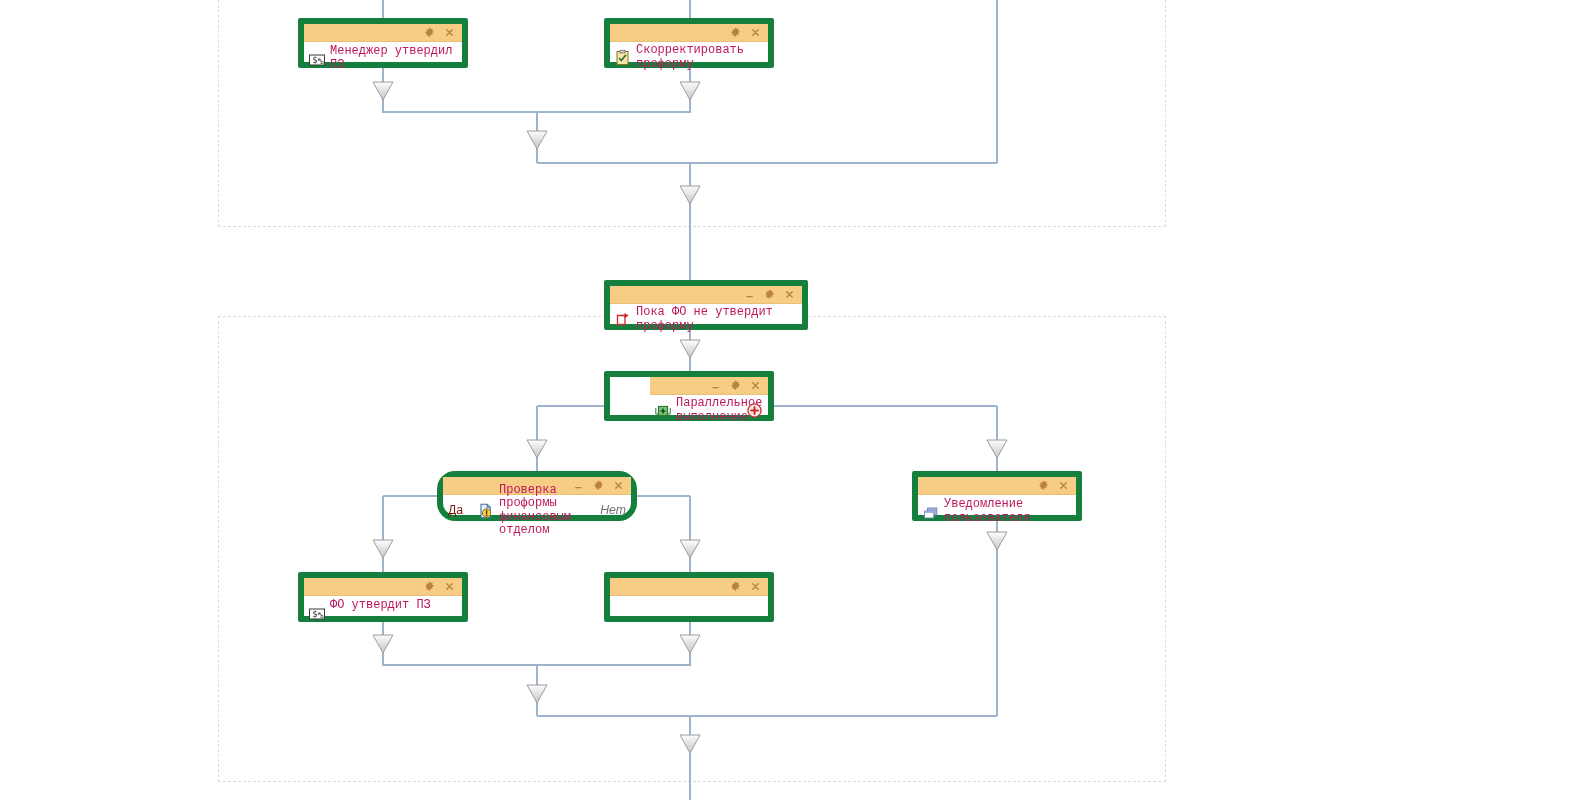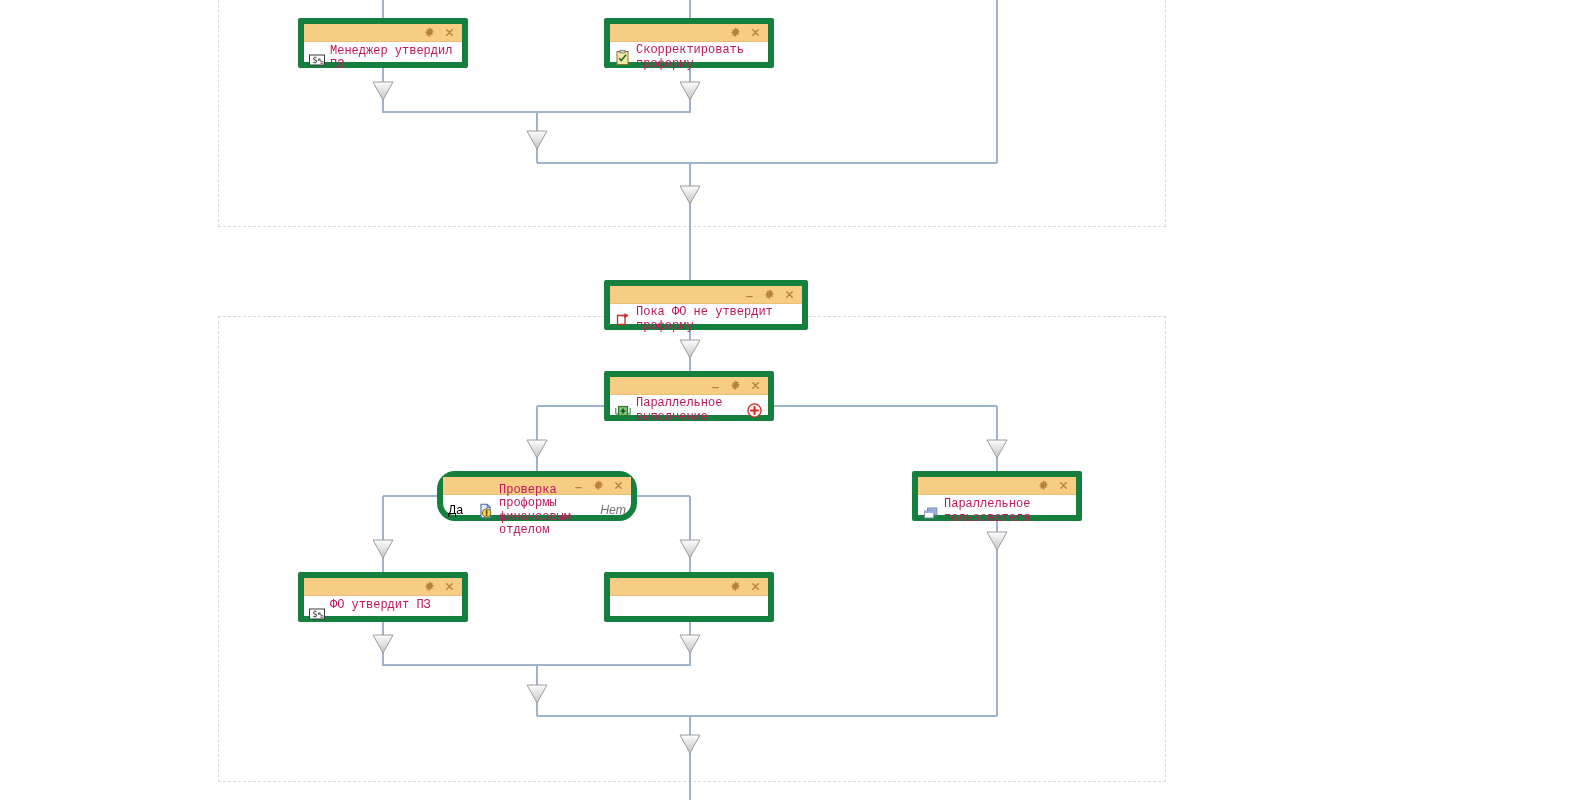--- a/index.html
+++ b/index.html
@@ -54,21 +54,21 @@
   }
 
   
   .wc{width:11px;height:11px;display:block;cursor:pointer;}
   .wc svg{display:block;}
 
   
   .sidelab{
     position:absolute;font-size:12.3px;line-height:13px;
   }
-  .lab-yes{color:#000000;}
+  .lab-yes{color:#7f1d1d;}
   .lab-no{color:#737373;font-style:italic;}
 
   
   .plusbadge{position:absolute;width:15px;height:15px;cursor:pointer;}
 
   
   .ico svg{display:block;}
 </style>
 </head>
 <body>
@@ -220,21 +220,21 @@
             <path d="M3.5 4.5 h7.5 v9 h-7.5 z" fill="#ffffff" stroke="#cc2b2b" stroke-width="1.3"></path>
             <path d="M7.5 4.5 h6.5" stroke="#cc2b2b" stroke-width="1.3" fill="none"></path>
             <path d="M10.5 2 L14.5 4.6 L10.5 7.2 z" fill="#cc2b2b"></path>
           </svg>
       </span>
       <span class="ttl">Пока ФО не утвердит
 проформу</span>
     </div>
   </div>
 
-  <div class="node" style="left:604px;top:371px;width:170px;height:50px;">
+  <div class="node" style="left:604px;top:371px;width:170px;height:50px;padding-left:40px;">
     <div class="hdr">
       <span class="wc">
         <svg viewBox="0 0 16 16">
             <path stroke="#b8823c" stroke-width="2" stroke-linecap="round" d="M4 11 L12 11"></path>
           </svg>
       </span>
       <span class="wc">
         <svg viewBox="0 0 16 16">
             <path fill="#b8823c" d="M8 5.2A2.8 2.8 0 1 0 8 10.8 2.8 2.8 0 1 0 8 5.2zm0 1.5a1.3 1.3 0 1 1 0 2.6 1.3 1.3 0 0 1 0-2.6z"></path>
             <path fill="#b8823c" d="M7.1 1h1.8l.25 1.6 1.1.45 1.3-.95 1.27 1.27-.95 1.3.45 1.1 1.6.25v1.8l-1.6.25-.45 1.1.95 1.3-1.27 1.27-1.3-.95-1.1.45L8.9 14H7.1l-.25-1.6-1.1-.45-1.3.95-1.27-1.27.95-1.3-.45-1.1L2.08 8.9V7.1l1.6-.25.45-1.1-.95-1.3 1.27-1.27 1.3.95 1.1-.45z"></path>
@@ -316,21 +316,21 @@
       </span>
     </div>
     <div class="body" style="height:31px;">
       <span class="ico" style="align-self:flex-end;margin-bottom:1px;">
         <svg viewBox="0 0 18 18">
             <rect x="5.6" y="4" width="9.2" height="7" fill="#9fb3dd" stroke="#6d83ad" stroke-width=".9"></rect>
             <rect x="2.6" y="7" width="9.2" height="7" fill="#ffffff" stroke="#6d83ad" stroke-width=".9"></rect>
             <rect x="2.6" y="7" width="9.2" height="2" fill="#9fb3dd"></rect>
           </svg>
       </span>
-      <span class="ttl" style="align-self:flex-start;">Параллельное пользователя</span>
+      <span class="ttl" style="align-self:flex-start;">Уведомление пользователя</span>
     </div>
   </div>
 
   <div class="node" style="left:298px;top:572px;width:170px;height:50px;">
     <div class="hdr">
       <span class="wc">
         <svg viewBox="0 0 16 16">
             <path fill="#b8823c" d="M8 5.2A2.8 2.8 0 1 0 8 10.8 2.8 2.8 0 1 0 8 5.2zm0 1.5a1.3 1.3 0 1 1 0 2.6 1.3 1.3 0 0 1 0-2.6z"></path>
             <path fill="#b8823c" d="M7.1 1h1.8l.25 1.6 1.1.45 1.3-.95 1.27 1.27-.95 1.3.45 1.1 1.6.25v1.8l-1.6.25-.45 1.1.95 1.3-1.27 1.27-1.3-.95-1.1.45L8.9 14H7.1l-.25-1.6-1.1-.45-1.3.95-1.27-1.27.95-1.3-.45-1.1L2.08 8.9V7.1l1.6-.25.45-1.1-.95-1.3 1.27-1.27 1.3.95 1.1-.45z"></path>
           </svg>

